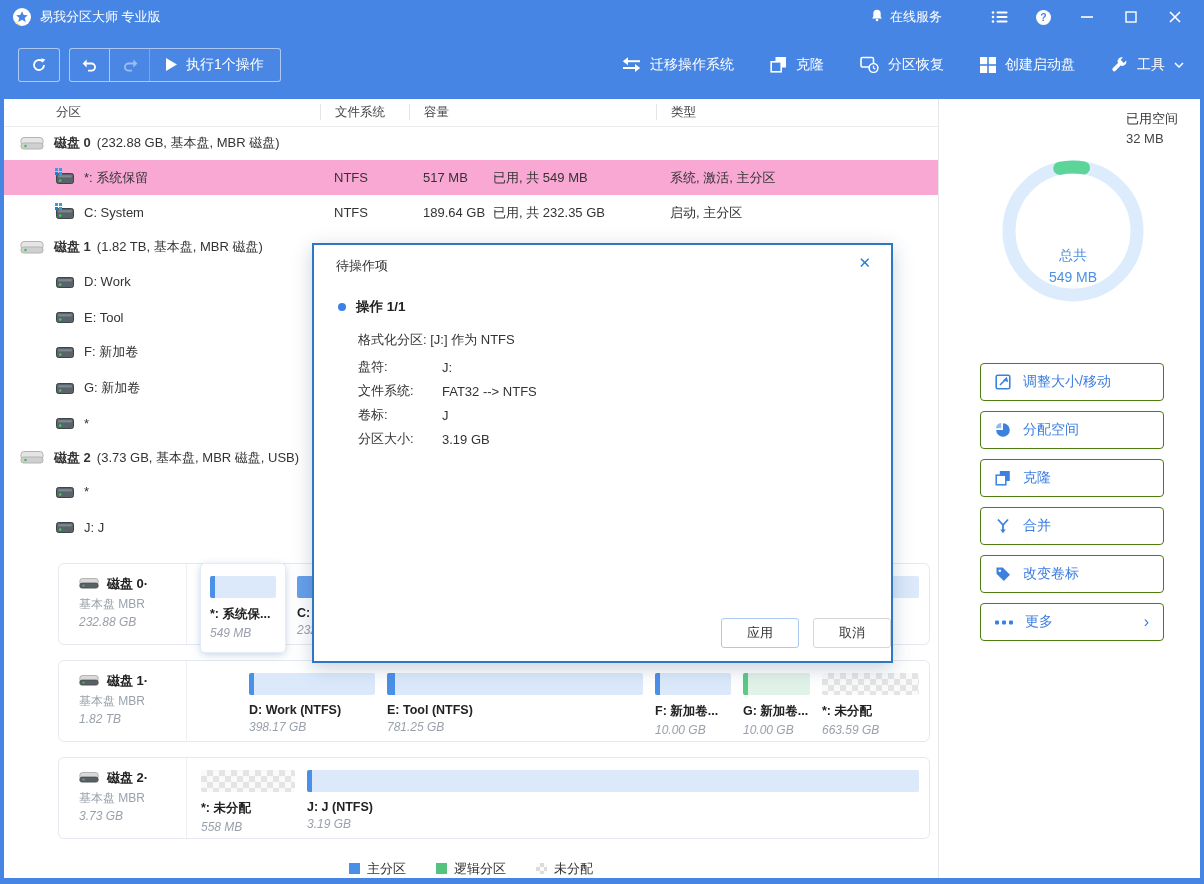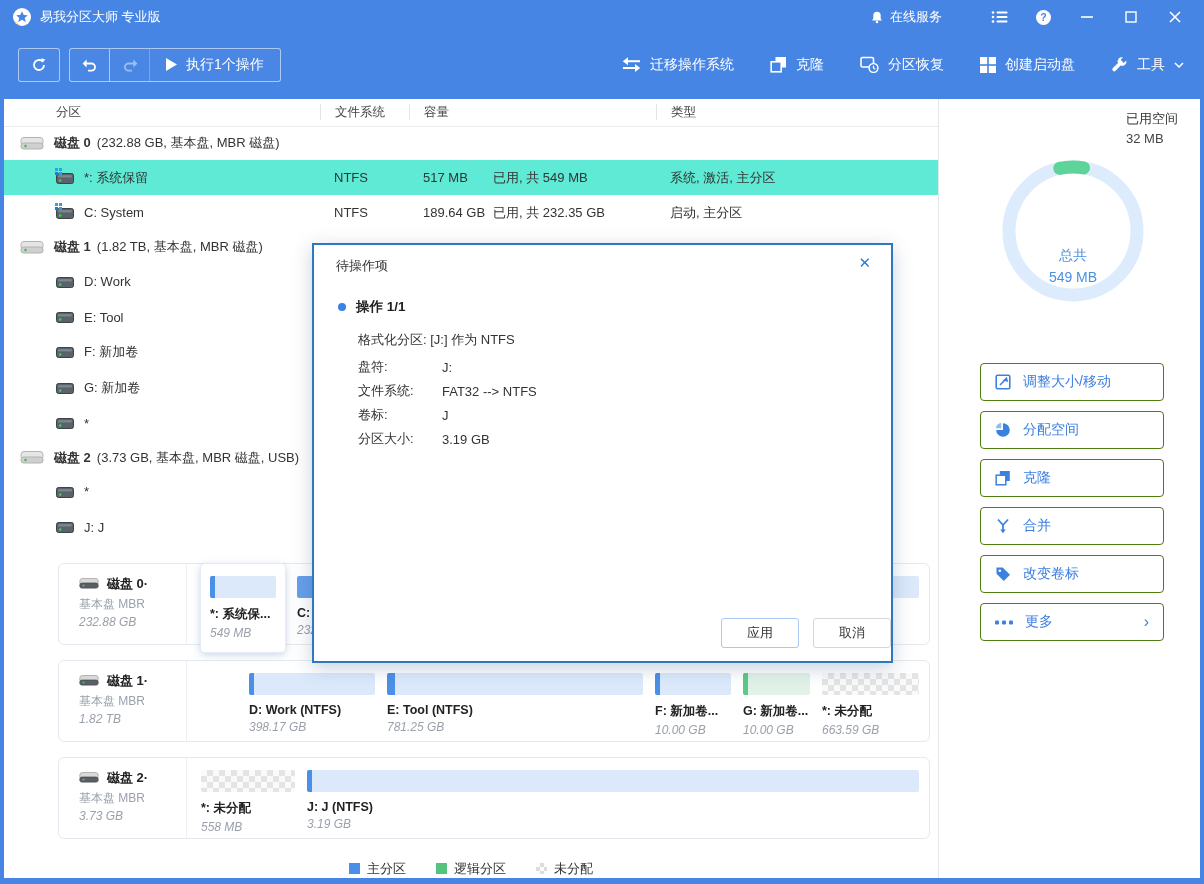--- a/index.html
+++ b/index.html
@@ -6,21 +6,21 @@
   html,body { width:1204px; height:884px; overflow:hidden; }
   body { font-family:"Liberation Sans","DejaVu Sans",sans-serif; font-size:13px; color:#333; }
 
   .window { width:1204px; height:884px; background:#4785e4; display:flex; flex-direction:column; }
 
   
   .titlebar { height:34px; display:flex; align-items:center; padding:0 14px 0 12px; color:#fff; }
   .logo { width:20px; height:20px; margin-right:8px; flex:0 0 auto; }
   .app-title { font-size:13px; }
   .tbar-right { margin-left:auto; display:flex; align-items:center; }
-  .online { display:flex; align-items:center; gap:6px; font-size:13px; margin-right:28px; cursor:pointer; }
+  .online { display:flex; align-items:flex-start; gap:6px; font-size:13px; margin-right:28px; cursor:pointer; }
   .tbar-ic { width:30px; height:26px; display:flex; align-items:center; justify-content:center; cursor:pointer; margin-left:14px; }
 
   
   .toolbar { height:65px; display:flex; align-items:center; padding:0 20px 4px 18px; color:#fff; }
   .tb-box { height:34px; border:1px solid rgba(255,255,255,.55); border-radius:3px; display:flex; align-items:center; background:rgba(255,255,255,.02); }
   .tb-cell { width:40px; height:100%; display:flex; align-items:center; justify-content:center; cursor:pointer; }
   .tb-cell.bordered { border-right:1px solid rgba(255,255,255,.55); }
   .tb-cell.disabled { opacity:.45; cursor:default; }
   .tb-exec { display:flex; align-items:center; gap:9px; padding:0 16px; font-size:14px; cursor:pointer; }
   .tb-right { margin-left:auto; display:flex; align-items:center; gap:36px; font-size:14px; }
@@ -36,21 +36,21 @@
   .thead .hc { height:16px; display:flex; align-items:center; }
   .hc1 { width:316px; padding-left:52px; }
   .hc2 { width:89px; padding-left:14px; border-left:1px solid #e4e4e4; }
   .hc3 { width:247px; padding-left:14px; border-left:1px solid #e4e4e4; }
   .hc4 { flex:1; padding-left:14px; border-left:1px solid #e4e4e4; }
 
   
   .row { display:flex; align-items:center; }
   .row.group { height:34px; }
   .row.part { height:36px; }
-  .row.selected { background:#5eead4; }
+  .row.selected { background:#f9a8d4; }
   .c-name { width:316px; display:flex; align-items:center; }
   .c-fs { width:89px; padding-left:14px; }
   .c-cap { width:247px; padding-left:14px; display:flex; align-items:center; }
   .c-cap .used { display:inline-block; min-width:70px; }
   .c-type { flex:1; padding-left:14px; }
   .g-name { font-weight:bold; margin:0 6px 0 10px; }
   .disk-ic { margin-left:16px; flex:0 0 auto; }
   .part-ic { margin-left:52px; margin-right:10px; position:relative; flex:0 0 auto; width:18px; height:12px; }
   .part-ic .flag { position:absolute; left:-1px; top:-4px; width:3px; height:3px; background:#2f9fe8; box-shadow:4px 0 #2f9fe8, 0 4px #1f7fd4, 4px 4px #2f9fe8; }
 

